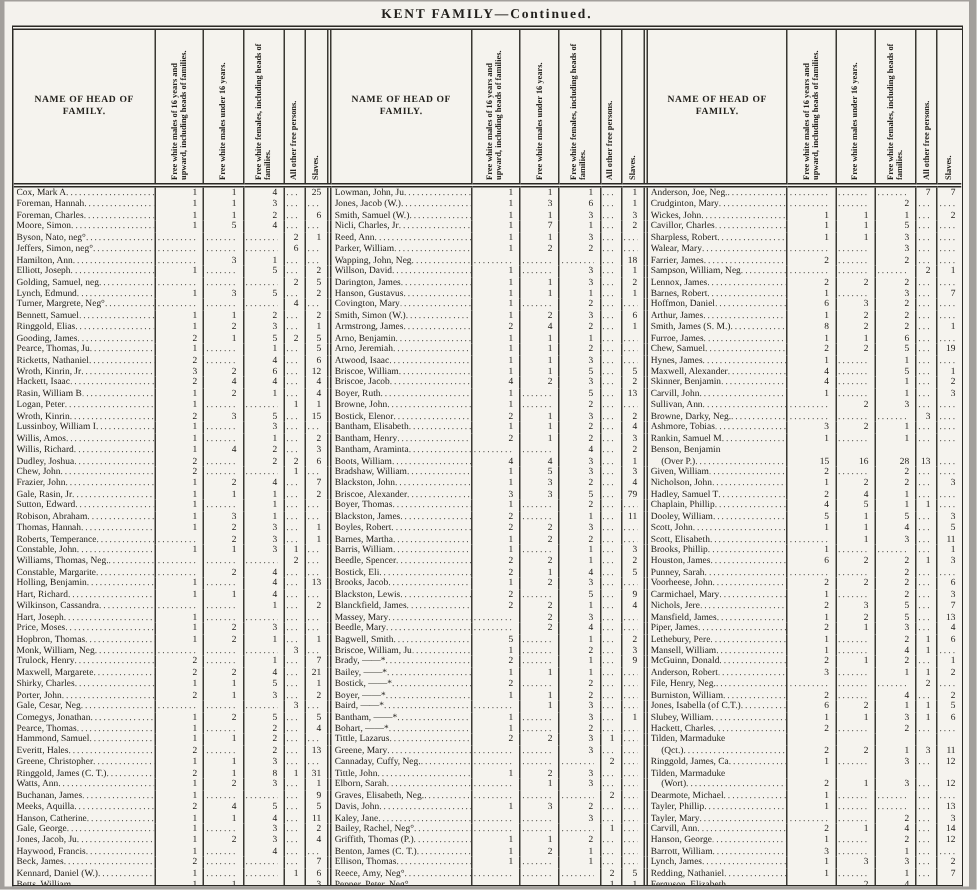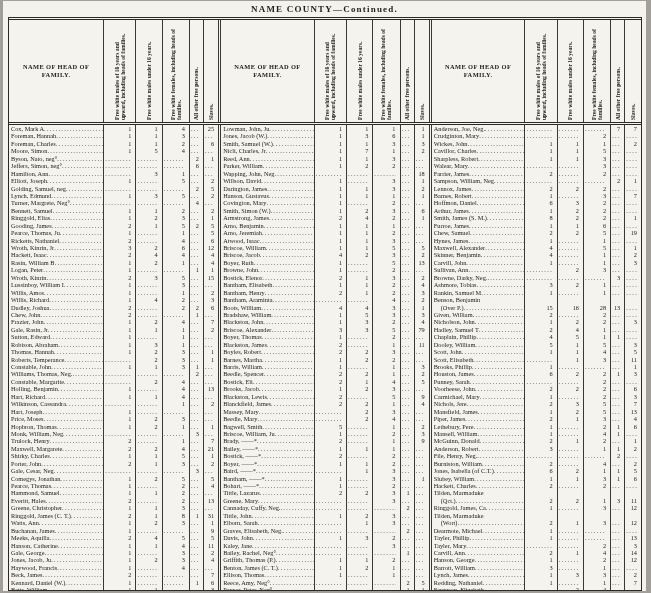--- a/index.html
+++ b/index.html
@@ -41,21 +41,21 @@
   .nm{white-space:nowrap;flex:0 0 auto;}
   .leader{flex:1 1 auto;overflow:hidden;white-space:nowrap;letter-spacing:1.3px;color:#35332e;}
   .nm2{padding-left:7px;}
   td.num{text-align:right;padding-right:4px;white-space:nowrap;}
   td.num .dots{display:block;overflow:hidden;white-space:nowrap;letter-spacing:1.4px;color:#3c3a34;text-align:left;padding-left:1px;}
 </style>
 </head>
 <body>
 
 <div class="page">
-  <div class="title">NAME COUNTY—Continued.</div>
+  <div class="title">KENT FAMILY—Continued.</div>
   <div class="tablewrap">
     <table>
       <colgroup>
         <col style="width:94px">
           <col style="width:32px">
           <col style="width:26px">
           <col style="width:27px">
           <col style="width:14px">
           <col style="width:16px">
         <col style="width:94px">

